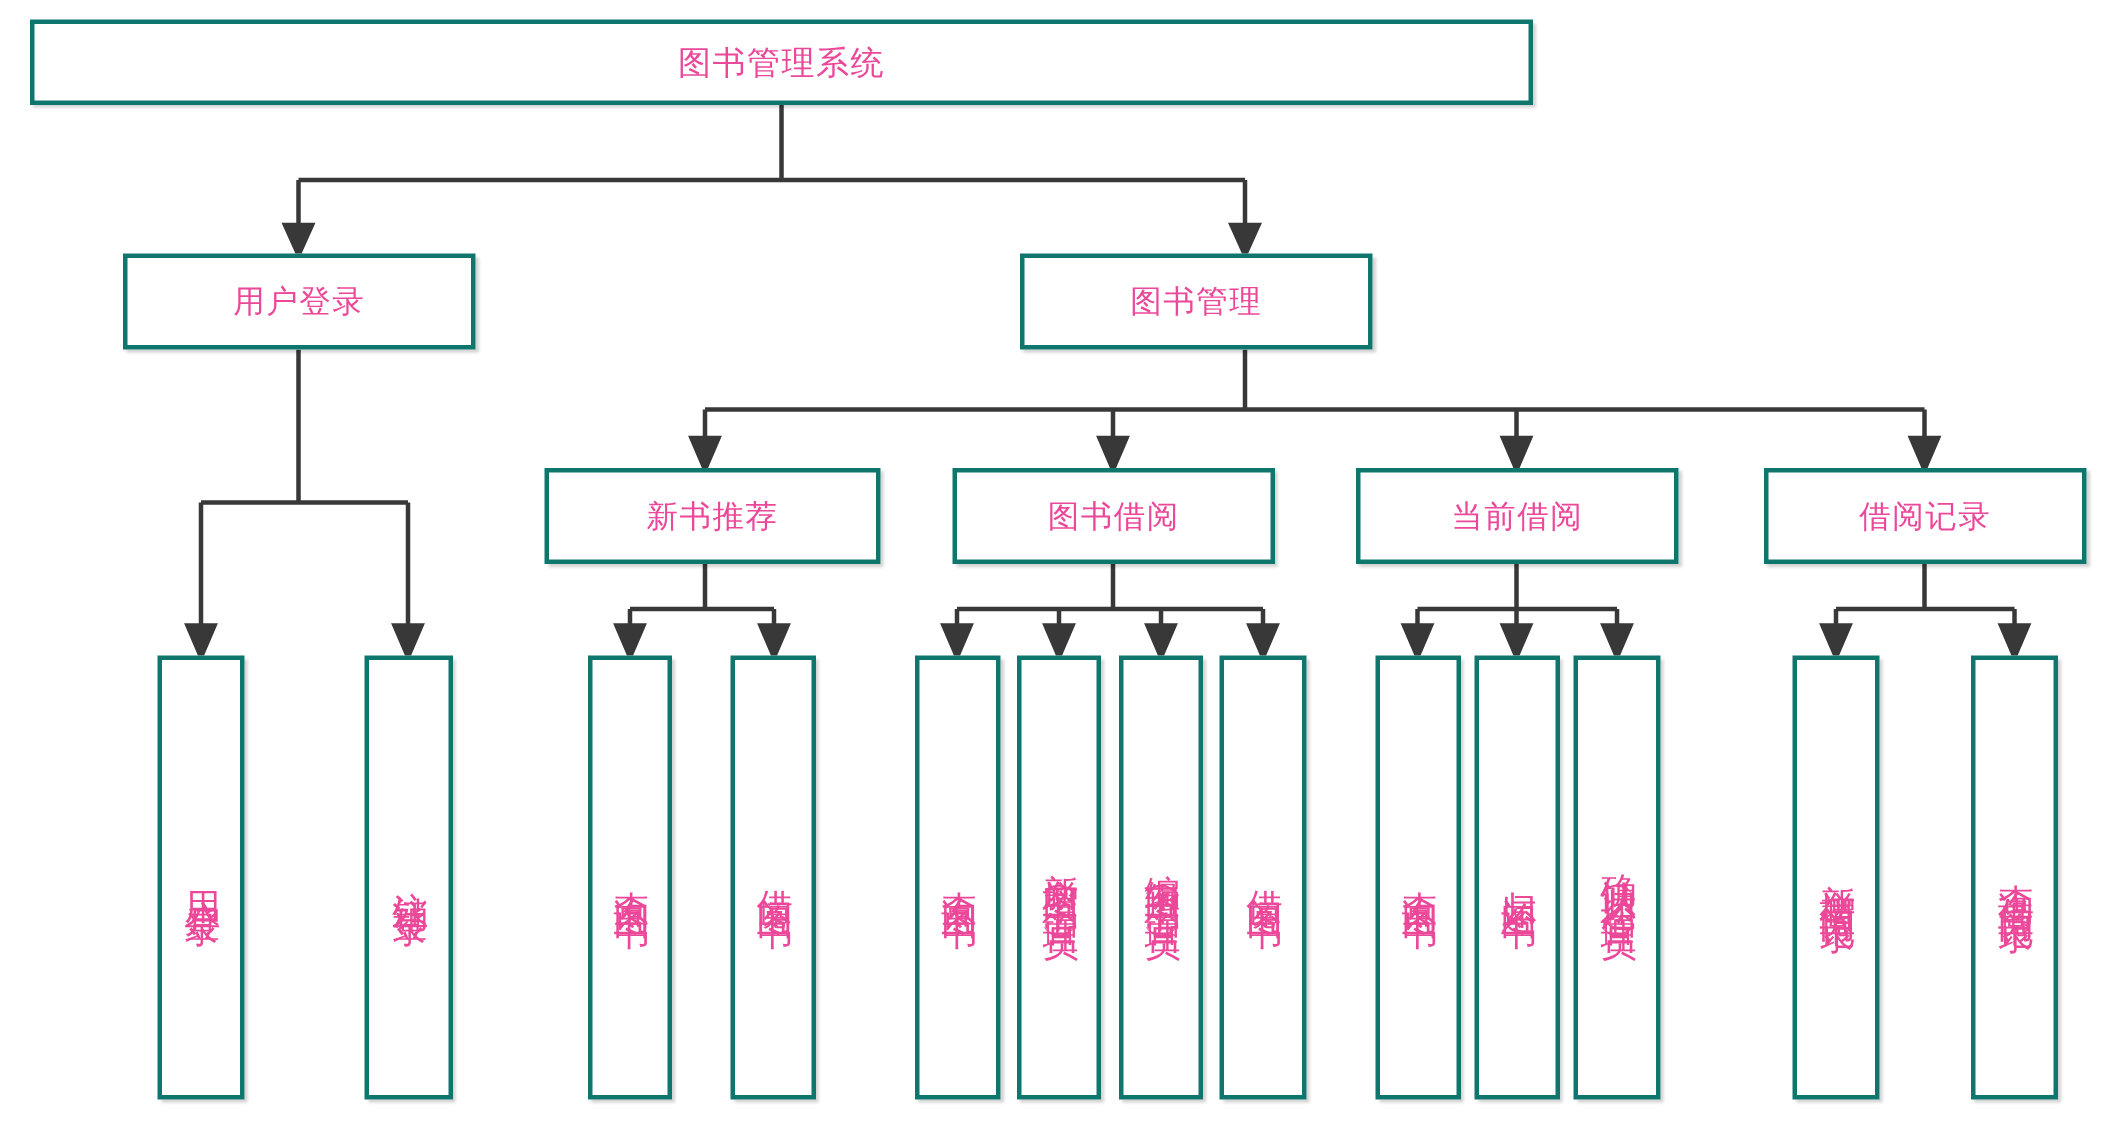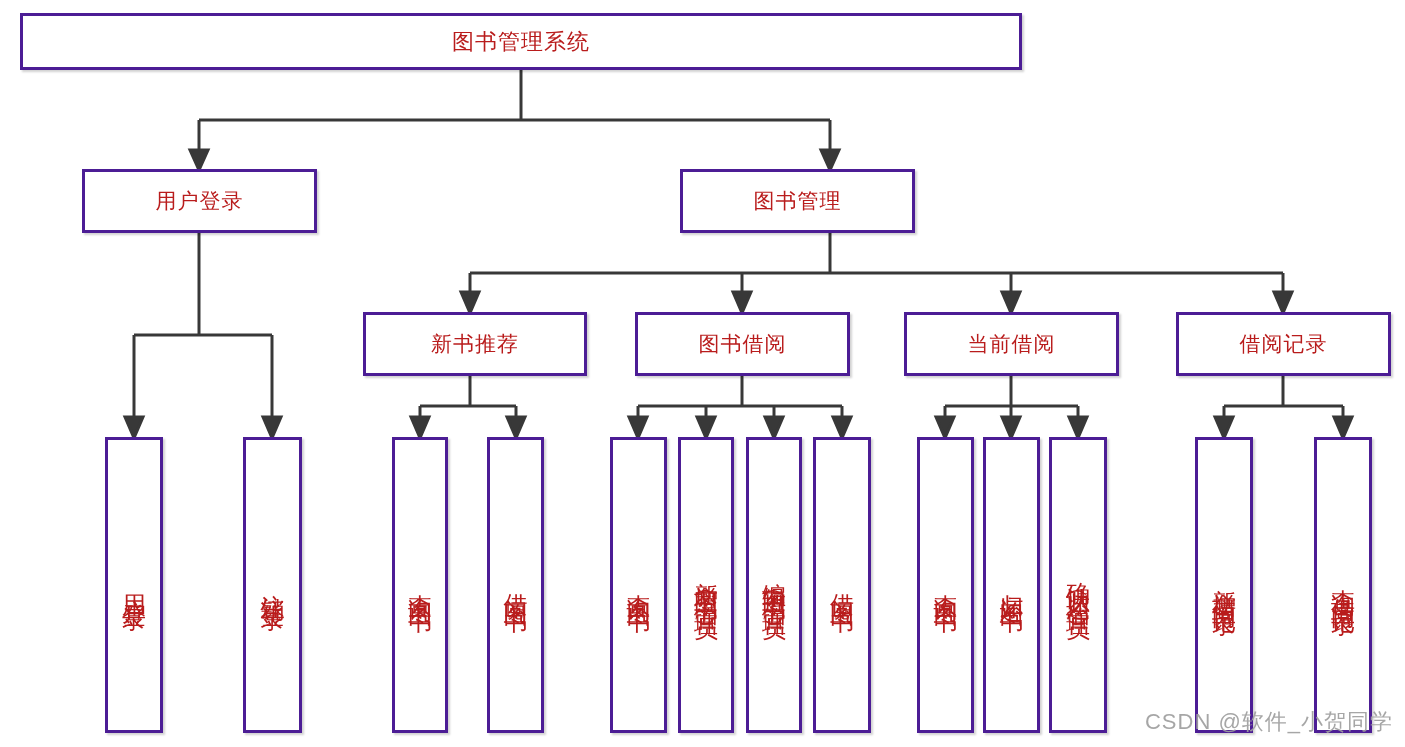--- a/index.html
+++ b/index.html
@@ -9,25 +9,25 @@
     background:#ffffff;
     overflow:hidden;
     font-family:"Liberation Sans","DejaVu Sans",sans-serif;
     color:#2e2e2e;
   }
   #wires{position:absolute;left:0;top:0;width:1405px;height:747px;}
   .node{
     position:absolute;
     box-sizing:border-box;
     background:#ffffff;
-    border:3px solid #4c1d95;
+    border:3px solid #0f766e;
     box-shadow:2px 2px 2px rgba(0,0,0,0.18);
     display:flex;align-items:center;justify-content:center;
     text-align:center;
-    color:#b91c1c;
+    color:#ec4899;
   }
   .node.h{font-size:21px;letter-spacing:1px;}
   .node.root{font-size:22px;}
   .node.leaf span{
     writing-mode:vertical-rl;
     text-orientation:mixed;
     font-size:24px;
     letter-spacing:5px;
     line-height:1;
     white-space:nowrap;
@@ -172,14 +172,13 @@
     <span>确认归还（管理员）</span>
     </div>
 
   <div class="node leaf" style="left:1195px;top:437px;width:58px;height:296px;">
     <span>新增借阅记录</span>
     </div>
   <div class="node leaf" style="left:1314px;top:437px;width:58px;height:296px;">
     <span>查询借阅记录</span>
     </div>
 
-  <div id="watermark">CSDN @软件_小贺同学</div>
 </div>
 
 </body></html>

